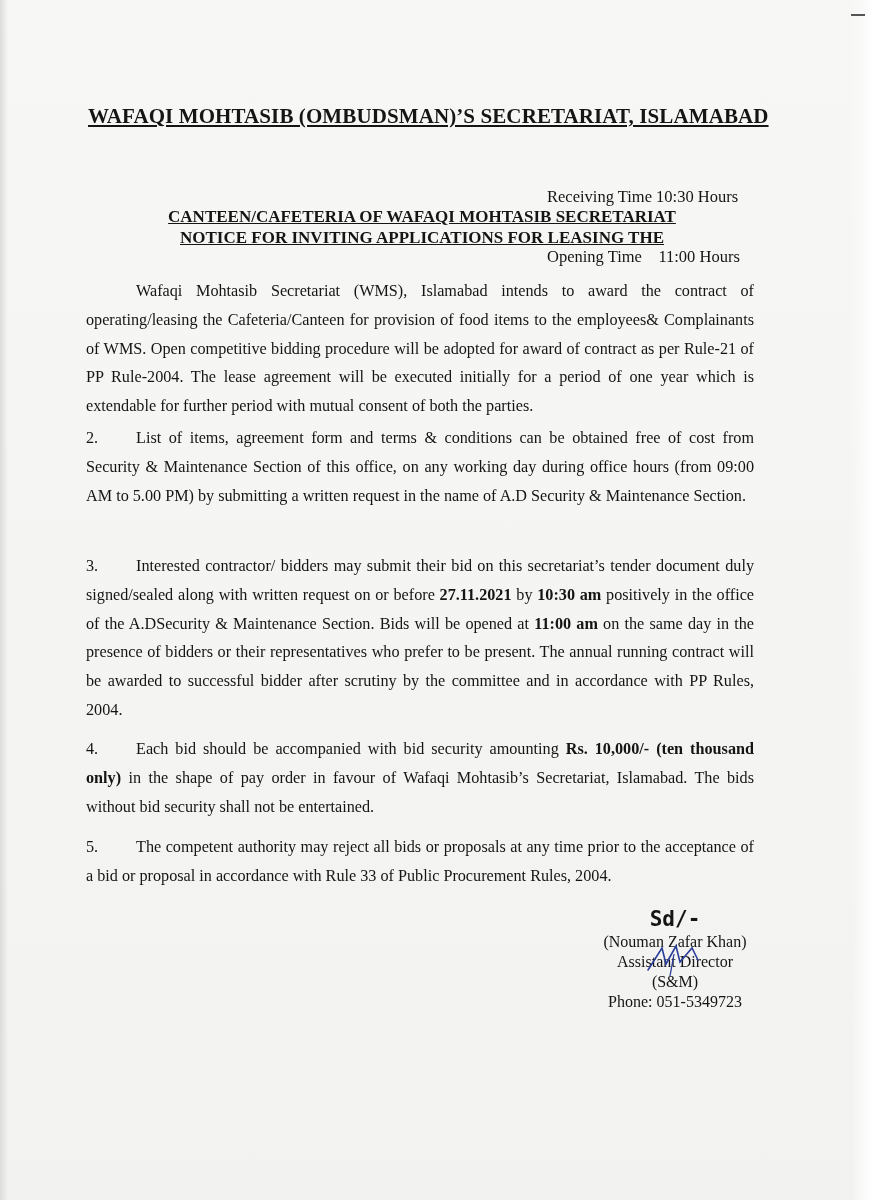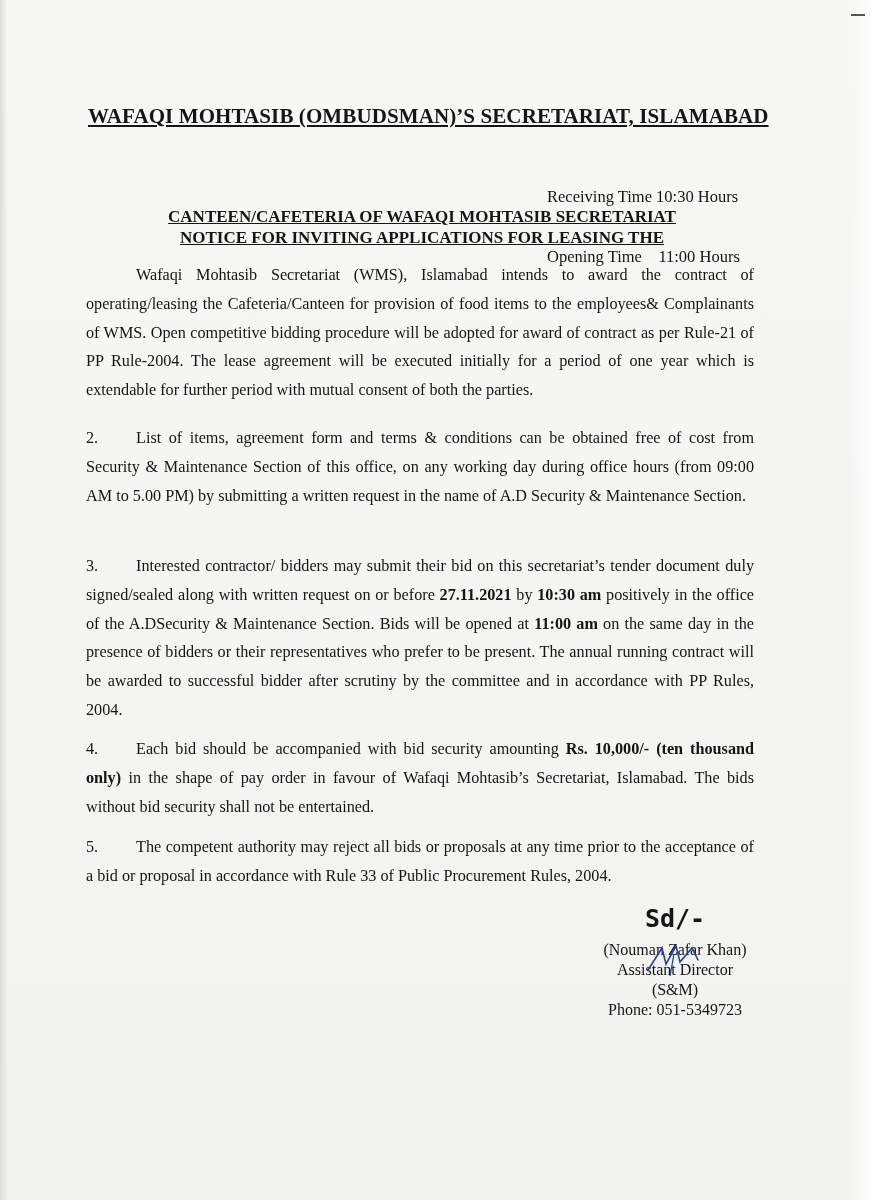--- a/index.html
+++ b/index.html
@@ -28,29 +28,29 @@
     position:absolute; left:90px; top:206px; width:664px; text-align:center;
     font-weight:bold; font-size:17px; line-height:21px; text-decoration:underline;
   }
 
   .para {
     position:absolute; left:86px; width:668px;
     font-size:16.2px; line-height:28.8px; text-align:justify;
   }
   .para .indent { display:inline-block; width:50px; }
   .para .num { display:inline-block; width:50px; }
-  #p1 { top:261px; }
+  #p1 { top:277px; }
   #p2 { top:424px; }
   #p3 { top:552px; }
   #p4 { top:735px; }
   #p5 { top:833px; }
   b { font-weight:bold;font-family:Liberation Serif, serif; }
 
   .sig { position:absolute; left:580px; top:906px; width:190px; text-align:center; font-size:16px; line-height:20px; }
-  .sd { font-family:"DejaVu Sans Mono", monospace; font-weight:bold; font-size:25px; line-height:26px; margin-bottom:8px; }
+  .sd { font-family:"DejaVu Sans Mono", monospace; font-weight:bold; font-size:21px; line-height:26px; margin-bottom:0px; }
   .scribble { position:absolute; left:640px; top:940px; width:80px; height:40px; }
 </style>
 </head>
 <body>
 
 <div class="page">
   <div class="leftshadow"></div>
   <div class="edge"></div>
   <div class="corner-mark"></div>
 

